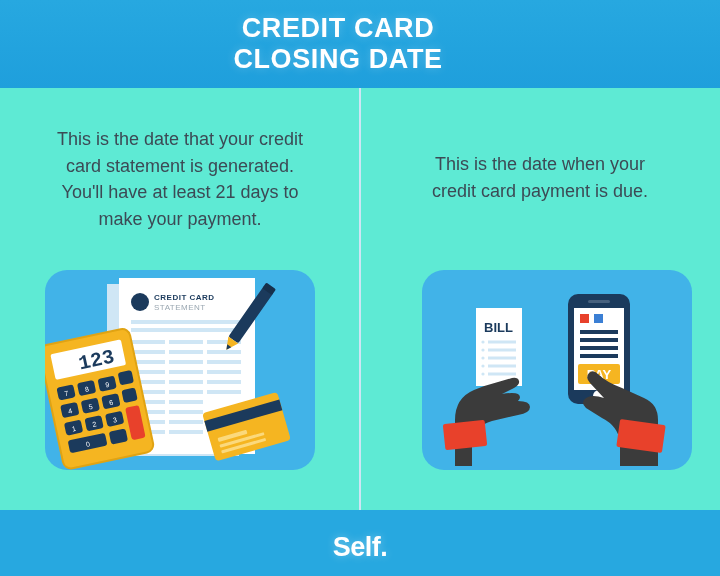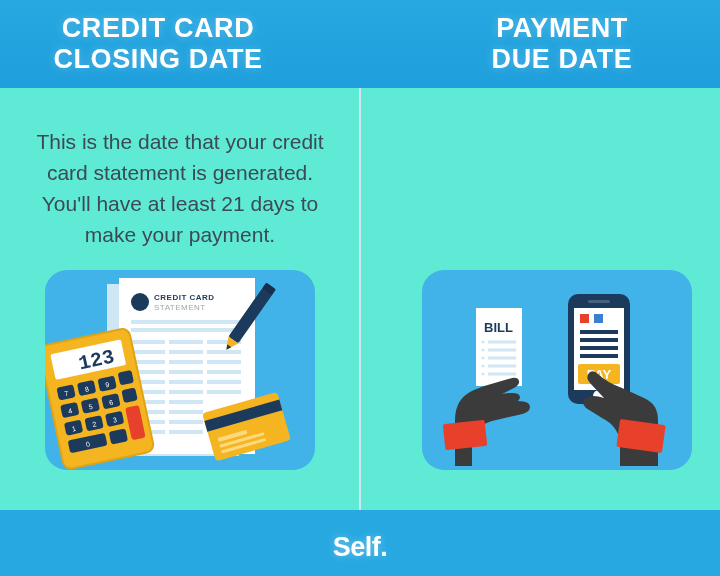--- a/index.html
+++ b/index.html
@@ -98,21 +98,21 @@
     height: 422px;
     background: #CFE5F4;
     z-index: 3;
   }
   .panel-text {
     position: absolute;
     left: 0;
     width: 100%;
     text-align: center;
     color: #3C4A55;
-    font-size: 21px;
+    font-size: 18px;
     line-height: 1.48;
     padding: 0 30px;
     box-sizing: border-box;
     white-space: pre-line;
   }
   .panel-text.left  { top: 38px; }
   .panel-text.right { top: 63px; }
 
   
   .illus-card {
@@ -151,22 +151,20 @@
 </style>
 </head>
 <body>
 
 <div class="infographic">
 
   <div class="header">
     <div class="header-inner">
       <div class="header-title left">CREDIT CARD
 CLOSING DATE</div>
-      <div class="header-title right">PAYMENT
-DUE DATE</div>
     </div>
   </div>
 
   <div class="divider"></div>
 
   <div class="panels">
 
     <div class="panel">
       <div class="panel-text left">This is the date that your credit
 card statement is generated.
@@ -273,20 +271,22 @@
             <rect x="162" y="140" width="78" height="11" fill="#1B3A5C"></rect>
             <rect x="170" y="160" width="30" height="4" rx="1" fill="#FBD97C"></rect>
             <rect x="170" y="167" width="46" height="3" rx="1" fill="#FBD97C"></rect>
             <rect x="170" y="173" width="46" height="3" rx="1" fill="#FBD97C"></rect>
           </g>
         </svg>
       </div>
     </div>
 
     <div class="panel">
+      <div class="panel-text right">This is the date when your
+credit card payment is due.</div>
 
       <div class="illus-card right">
         <svg viewBox="0 0 270 200" xmlns="http://www.w3.org/2000/svg">
 
           <g>
             <rect x="54" y="38" width="46" height="78" fill="#FFFFFF"></rect>
             <text x="62" y="62" font-family="Liberation Sans, sans-serif" font-size="13" font-weight="bold" fill="#1B3A5C">BILL</text>
             <g>
               <circle cx="61" cy="72" r="1.6" fill="#CFE6F5"></circle>
               <rect x="66" y="70.5" width="28" height="3" fill="#CFE6F5"></rect>

